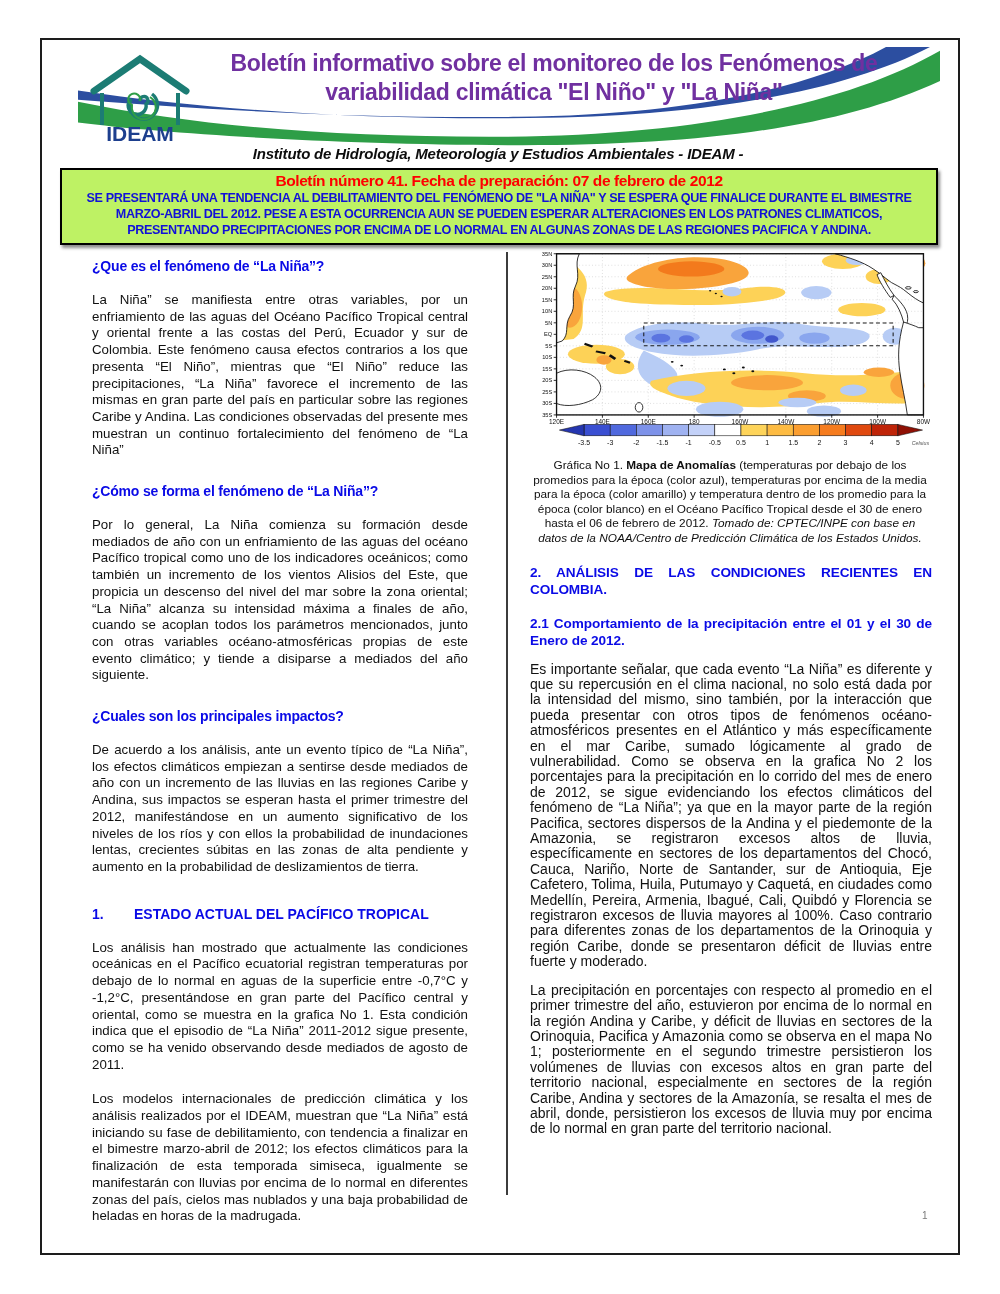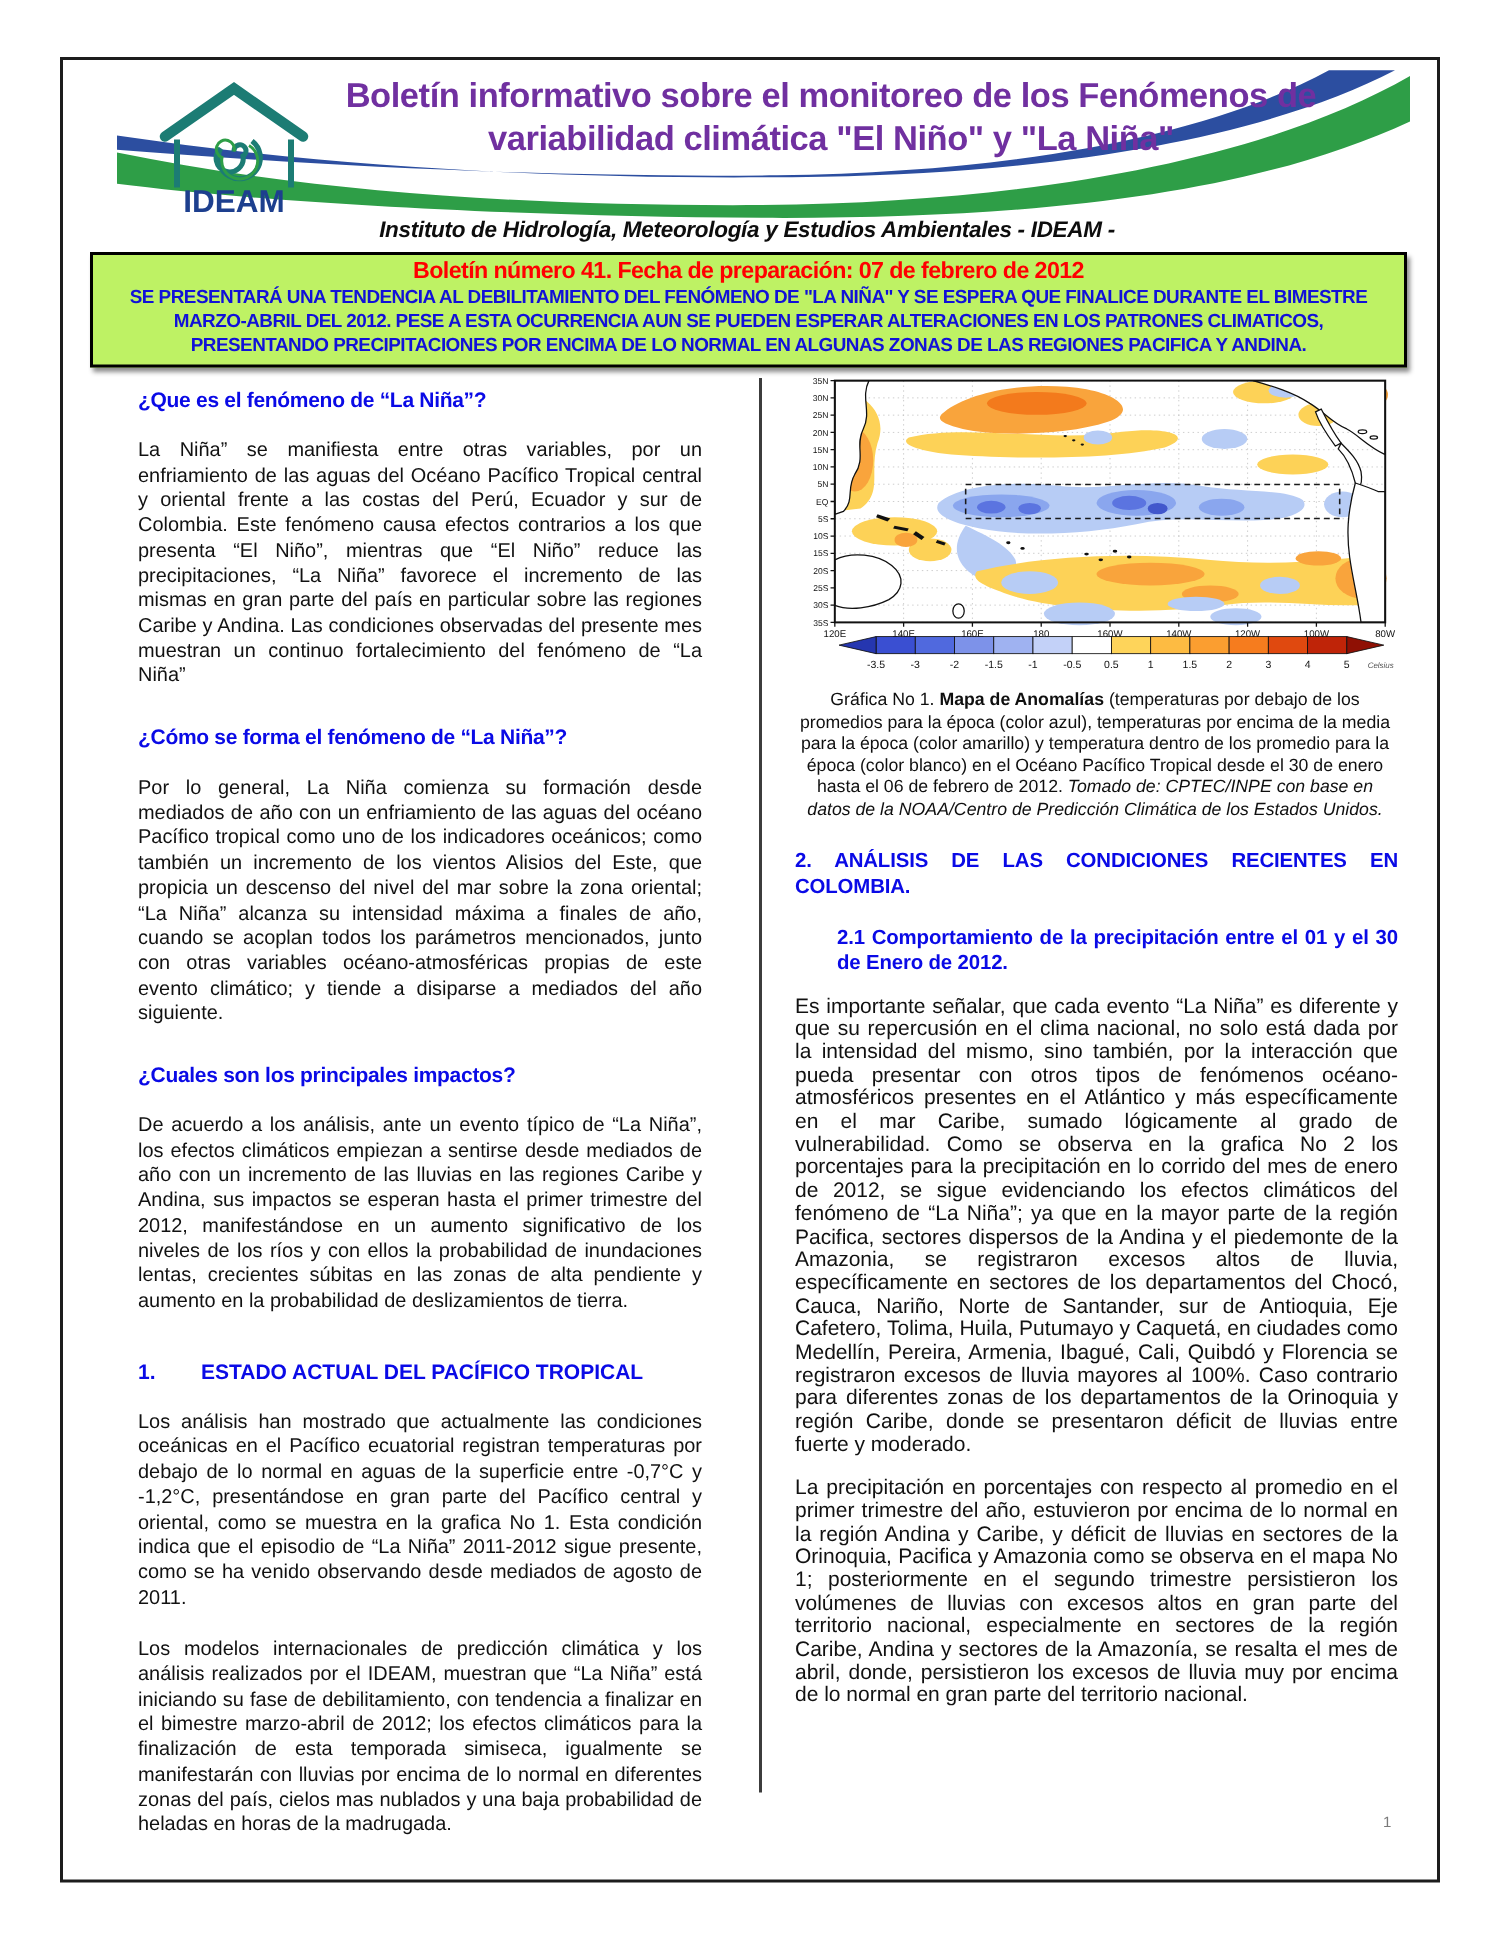--- a/index.html
+++ b/index.html
@@ -4,21 +4,21 @@
 <style>
   html,body{margin:0;padding:0;}
   body{
     width:1000px;height:1294px;background:#ffffff;position:relative;
     font-family:"Liberation Sans", sans-serif;color:#111;overflow:hidden;
   }
   .page-border{position:absolute;left:40px;top:38px;width:916px;height:1213px;border:2px solid #1d1d1d;}
   
   .banner{position:absolute;left:78px;top:45px;width:862px;height:104px;}
   .swoosh{position:absolute;left:0;top:0;width:100%;height:100%;}
-  .logo{position:absolute;left:22px;top:6px;width:112px;height:96px;z-index:3;}
+  .logo{position:absolute;left:6px;top:6px;width:112px;height:96px;z-index:3;}
   .title{
     position:absolute;left:118px;top:4px;width:716px;z-index:2;text-align:center;
     color:#7030A0;font-weight:bold;font-size:23px;line-height:29px;letter-spacing:-0.3px;
   }
   .institute{
     position:absolute;left:40px;top:145px;width:916px;text-align:center;
     font-weight:bold;font-size:15px;color:#0d0d0d;letter-spacing:-0.2px;font-style:italic;
   }
   
   .announce{
@@ -37,21 +37,21 @@
   .divider{position:absolute;left:506px;top:252px;width:2px;height:943px;background:#3c3c3c;}
   .col-left{position:absolute;left:92px;top:250px;width:376px;}
   .col-right{position:absolute;left:530px;top:248px;width:402px;}
   .q-head{color:#0A0AE6;font-weight:bold;font-size:14px;margin:24px 0 16px 0;letter-spacing:-0.2px;}
   .q-head.first{margin-top:8px;}
   .h-num{color:#0A0AE6;font-weight:bold;font-size:14px;margin:30px 0 18px 0;display:flex;}
   .h-num .num{width:42px;flex:none;}
   p.body{font-size:13.3px;line-height:16.7px;text-align:justify;margin:18px 0 12px 0;}
   .col-right p.body{font-size:14px;line-height:15.4px;}
   .r-head{color:#0A0AE6;font-weight:bold;font-size:13.6px;line-height:17px;text-align:justify;margin:18px 0 0 0;letter-spacing:-0.1px;}
-  .r-head.sub{margin-top:17px;margin-left:28px;}
+  .r-head.sub{margin-top:17px;}
   .col-right p.body{margin-top:13px;}
   
   .figure{width:402px;}
   .caption{
     font-size:11.8px;line-height:14.6px;text-align:center;margin:3px 4px 0 2px;color:#0f0f0f;
   }
   .page-num{position:absolute;left:922px;top:1210px;font-size:10px;color:#7a7a7a;}
 </style>
 </head>
 <body>

